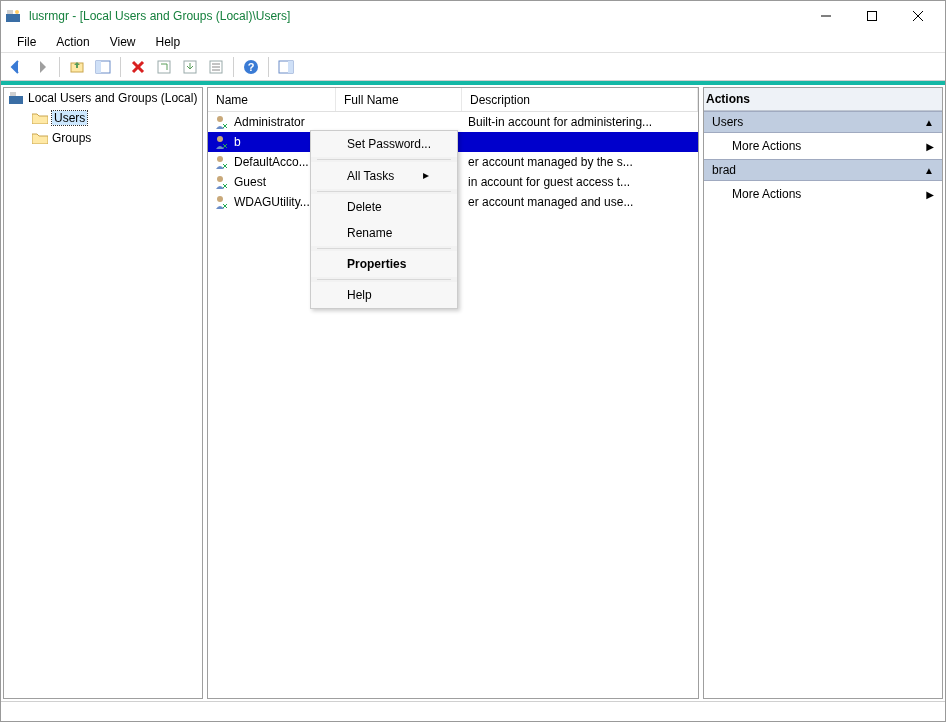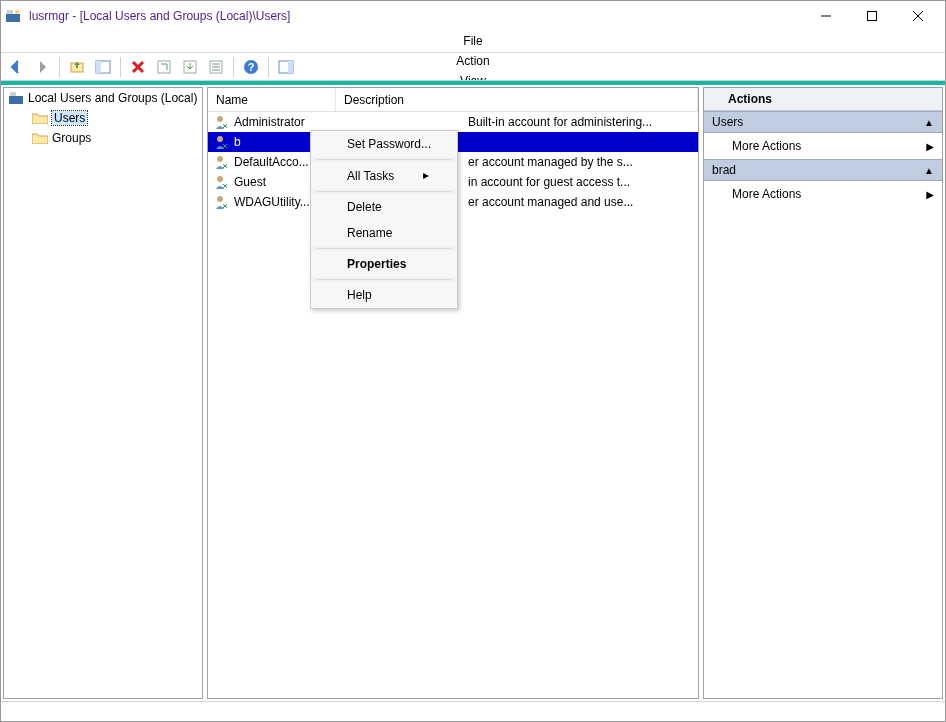--- a/index.html
+++ b/index.html
@@ -1,42 +1,42 @@
 <!DOCTYPE html>
 <html><head>
 <meta charset="utf-8">
 <style>
 * { box-sizing: border-box; margin: 0; padding: 0; }
 body { font-family: "Segoe UI", Tahoma, sans-serif; font-size: 12px; background: #fff; width: 946px; height: 722px; overflow: hidden; border: 1px solid #999; display:flex; flex-direction:column;}
 .titlebar { height: 30px; display: flex; align-items: center; padding: 0 4px; background: #fff; }
 .titlebar .app-icon { width: 16px; height: 16px; margin-right: 6px; }
-.titlebar .title { flex: 1; font-size: 12px; color: #4c1d95; padding-left:2px;}
+.titlebar .title { flex: 1; font-size: 12px; color: #15803d; padding-left:2px;}
 .winbtns { display: flex; }
 .winbtn { width: 46px; height: 30px; display: flex; align-items: center; justify-content: center; }
-.menubar { height: 22px; display: flex; align-items: center; border-bottom: 1px solid #e0e0e0; padding: 0 6px; gap: 0; flex-direction: column;}
+.menubar { height: 22px; display: flex; align-items: center; border-bottom: 1px solid #e0e0e0; padding: 0 6px; gap: 0;}
 .menubar .mitem { padding: 3px 10px; cursor: default; }
 .toolbar { height: 28px; display: flex; align-items: center; border-bottom: 1px solid #d0d0d0; padding: 0 4px; gap: 4px; }
 .tbtn { width: 22px; height: 22px; display: flex; align-items: center; justify-content: center; border: 1px solid transparent;}
 .tsep { width: 1px; height: 20px; background: #d0d0d0; margin: 0 2px;}
 .work { flex: 1; display: flex; border-top: 4px solid #14b8a6; min-height: 0;}
 .tree { width: 200px; border: 1px solid #9f9f9f; background: #fff; overflow: auto; margin: 2px;}
 .tree-item { display:flex; align-items:center; padding: 2px 4px; white-space: nowrap;}
 .tree-item.child { padding-left: 28px;}
 .tree-item .ticon { width: 16px; height: 16px; margin-right: 4px; display:inline-flex; align-items:center; justify-content:center;}
 .tree-item.sel .label { background: #cde8ff; outline: 1px dotted #333; padding: 0 2px;}
 .list { flex: 1; border: 1px solid #9f9f9f; background: #fff; margin: 2px; position: relative; display:flex; flex-direction:column; overflow:hidden;}
 .listhdr { height: 24px; display: flex; border-bottom: 1px solid #e0e0e0; align-items: flex-start;}
 .listhdr .col { padding: 4px 8px; border-right: 1px solid #e8e8e8; height: 100%; display:flex; align-items:center;}
 .listbody { flex:1; overflow:auto; position:relative;}
 .row { display:flex; height: 20px; align-items:center;}
 .row.selected { background: #0000cc; color: #fff;}
 .cell { padding: 0 6px; overflow:hidden; white-space:nowrap; text-overflow:ellipsis; display:flex; align-items:center; height:100%;}
 .usericon { width:16px; height:16px; margin-right:4px; flex-shrink:0;}
 .actions { width: 240px; border: 1px solid #9f9f9f; background: #fff; margin: 2px; display:flex; flex-direction:column;}
-.actions-hdr { background: #eef2f7; border-bottom:1px solid #c0c7d2; padding: 4px 24px; font-weight: 600;}
+.actions-hdr { background: #eef2f7; border-bottom:1px solid #c0c7d2; padding: 4px 2px; font-weight: 600;}
 .actions-sect { background: #c0cde0; border-top:1px solid #a0aac0; border-bottom:1px solid #a0aac0; padding: 3px 8px; display:flex; justify-content:space-between; align-items:center;}
 .actions-item { padding: 6px 8px 6px 28px; display:flex; justify-content:space-between; align-items:center;}
 .context { position: absolute; left: 310px; top: 130px; width: 148px; background: #f2f2f2; border: 1px solid #ccc; box-shadow: 2px 2px 4px rgba(0,0,0,.2); z-index: 50;}
 .context .citem { padding: 6px 28px 6px 36px; white-space: nowrap; background:#f7f7f7; display:flex; justify-content:space-between; align-items:center;}
 .context .citem.bold { font-weight: 600;}
 .context .csep { height: 1px; background: #d8d8d8; margin: 2px 6px;}
 .statusbar { height: 20px; border-top: 1px solid #d0d0d0;}
 .arrow { font-family: "Segoe UI Symbol";}
 .caret { font-size:10px;}
 .col-name{width:128px}.col-full{width:126px}.col-desc{flex:1}
@@ -173,20 +173,21 @@
             <path d="M0 2 L5 2 L7 4 L16 4 L16 12 L0 12 Z" fill="#ffe9a6" stroke="#caa64e"></path>
           </svg>
         </span>
       <span class="label">Groups</span>
     </div>
   </div>
 
   <div class="list">
     <div class="listhdr">
       <div class="col col-name">Name</div>
+      <div class="col col-full">Full Name</div>
       <div class="col col-desc">Description</div>
     </div>
     <div class="listbody" id="listbody">
         <div class="row">
           <div class="cell col-name">
             <span class="usericon"><svg width="16" height="16">
                 <circle cx="6" cy="5" r="3" fill="#c9a97a"></circle>
                 <path d="M2 15 Q6 9 10 15 Z" fill="#6a8cc7"></path>
                 <path d="M9 10 L13 14 M13 10 L9 14" stroke="#2a5" stroke-width="1" fill="none"></path>
               </svg></span>

